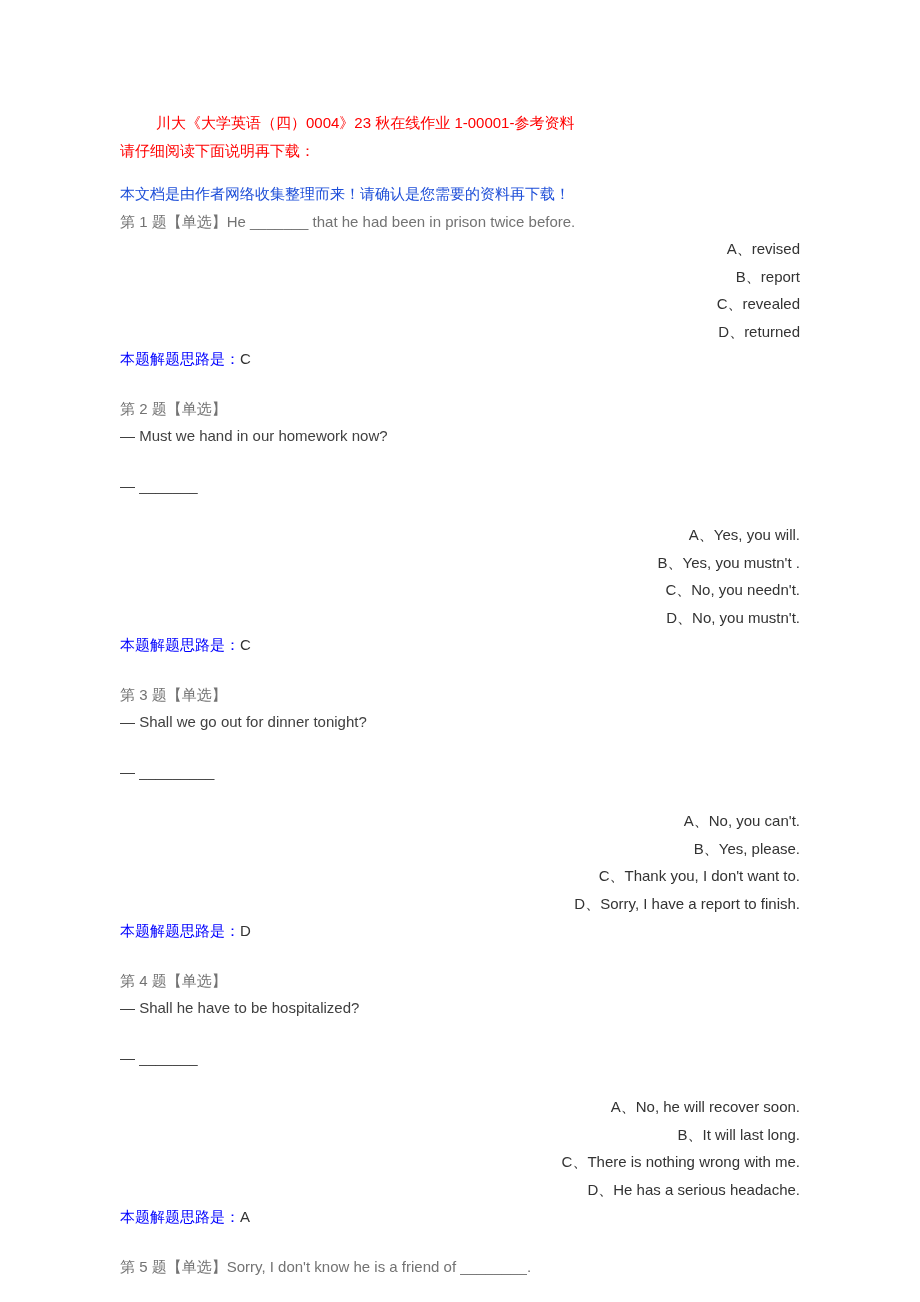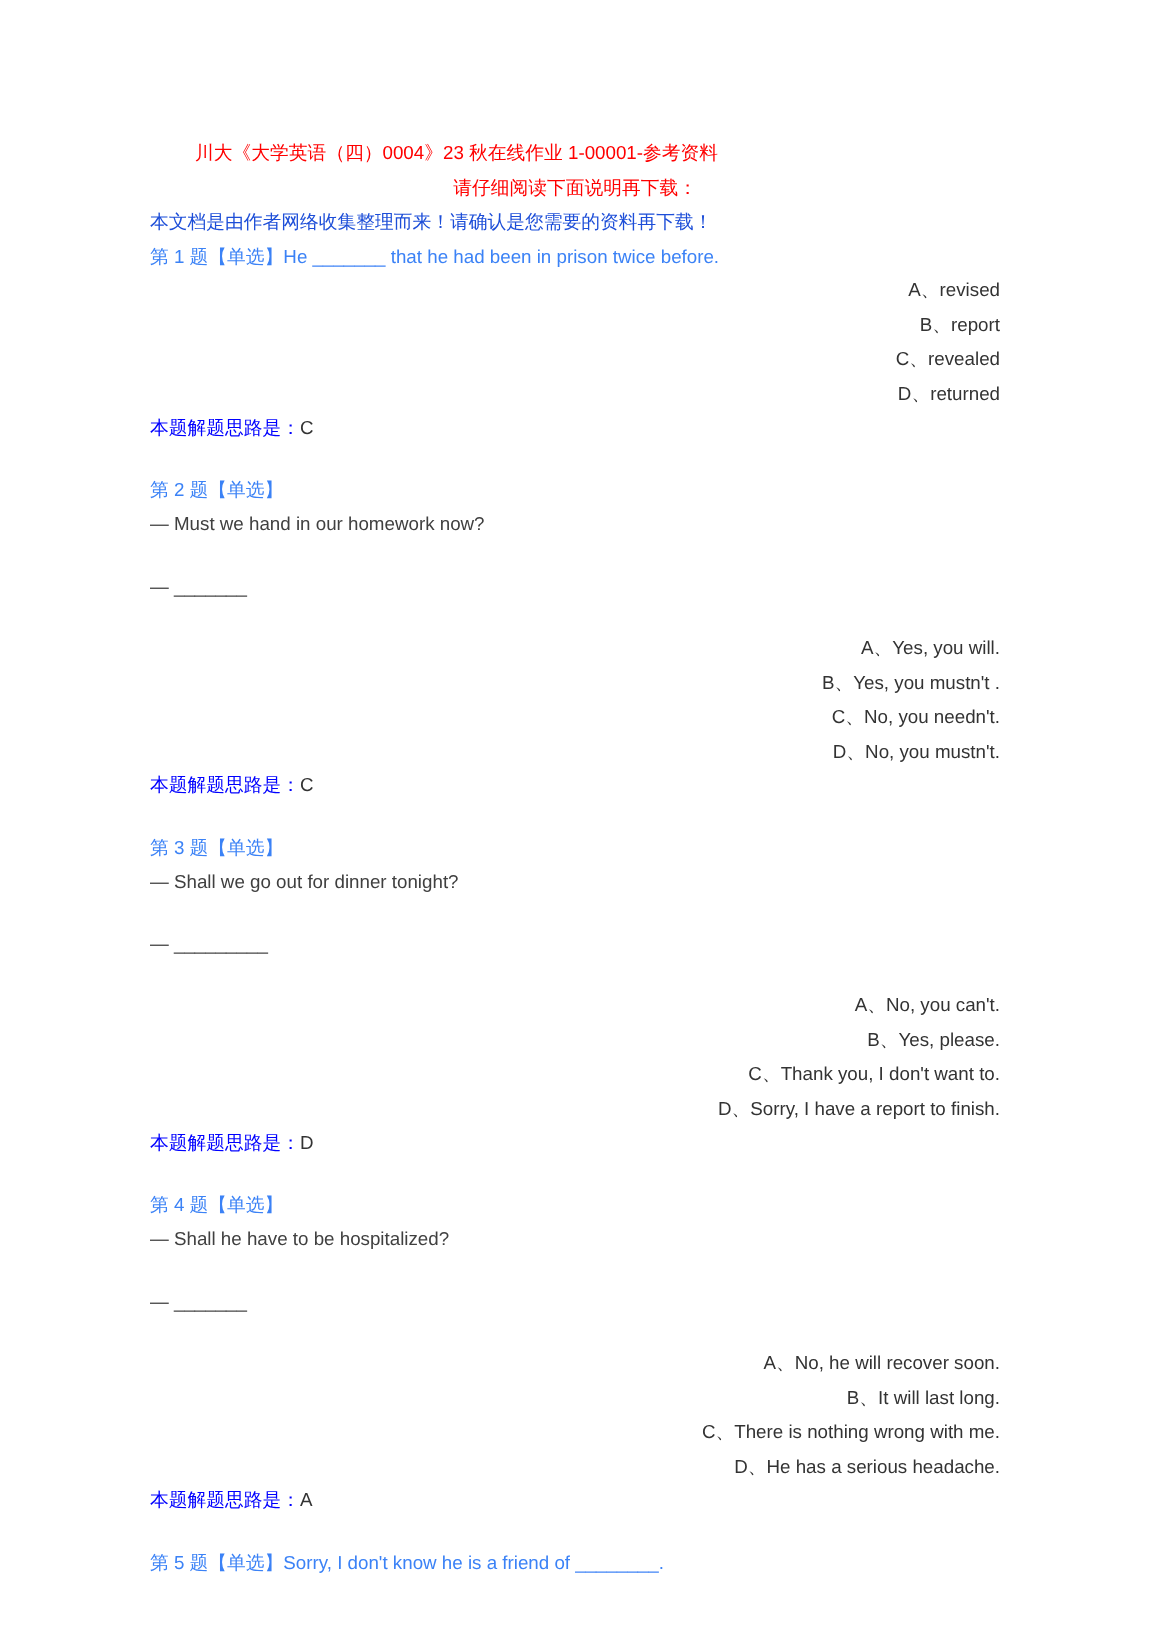--- a/index.html
+++ b/index.html
@@ -16,29 +16,28 @@
       padding: 110px 120px 60px 120px;
       width: 920px;
     }
     .title {
       color: #ff0000;
       margin-bottom: 2px;
       margin-left: 36px;
     }
     .note1 {
       color: #ff0000;
-      margin-bottom: 2px;
-      text-align: center;
+      margin-bottom: 18px;
     }
     .note2 {
       color: #1d4ed8;
       margin-bottom: 2px;
     }
     .question-header {
-      color: #3b82f6;
+      color: #737373;
       margin-bottom: 2px;
     }
     .question-line {
       color: #404040;
       margin-bottom: 2px;
     }
     .option {
       color: #333;
       margin-bottom: 2px;
       text-align: right;

